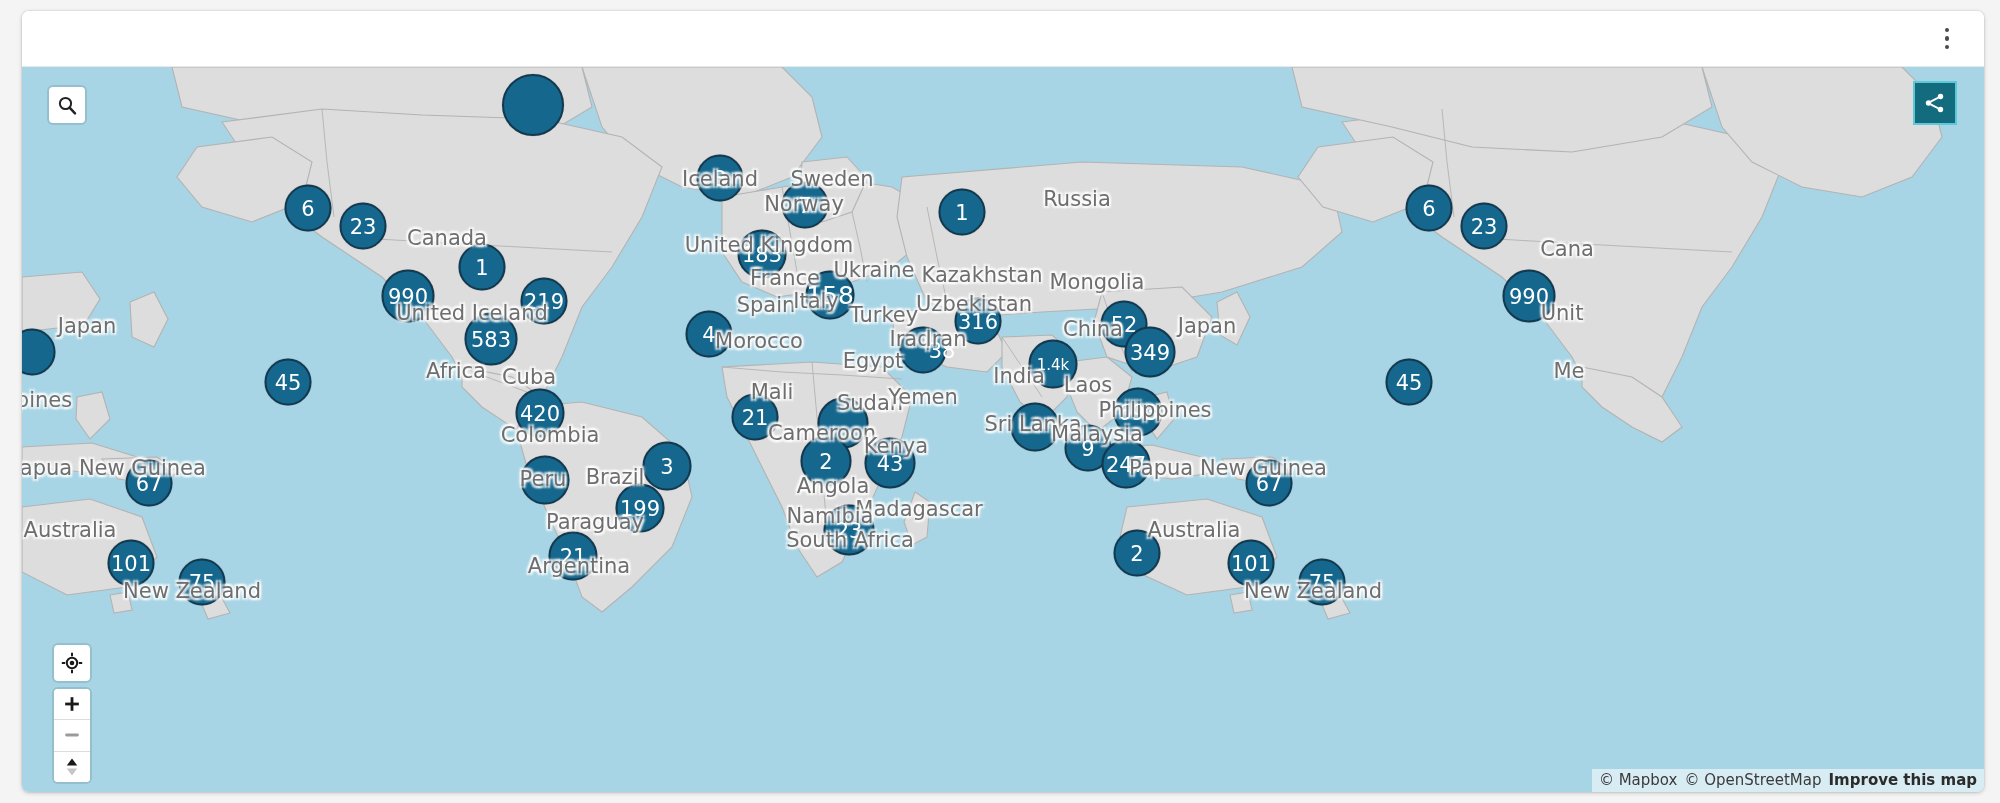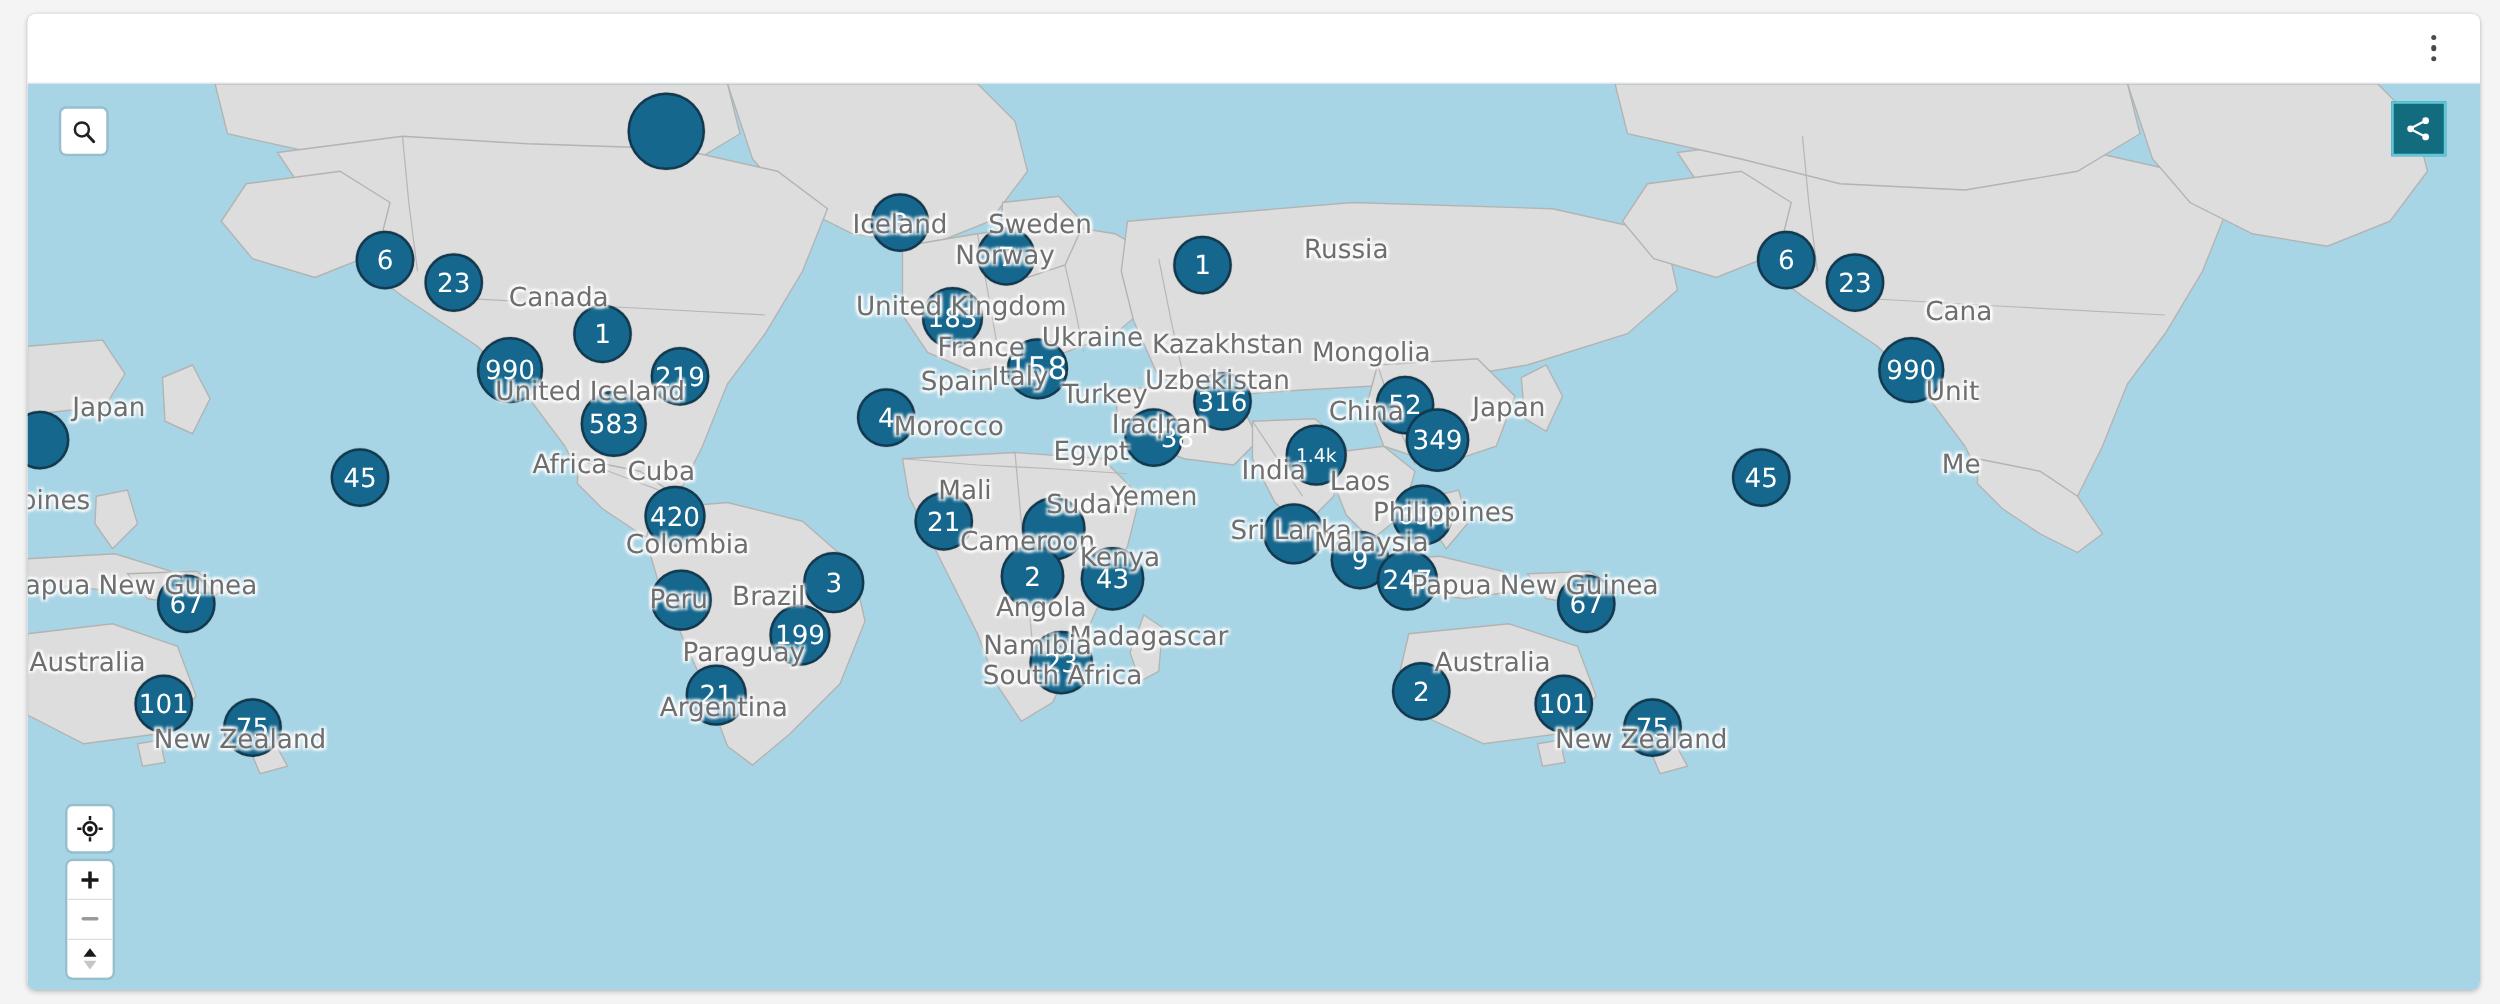--- a/index.html
+++ b/index.html
@@ -495,16 +495,21 @@
           </svg>
         </div>
         <div class="zbtn">
           <svg width="16" height="22" viewBox="0 0 16 22">
             <polygon points="8,2.5 13.2,9.4 2.8,9.4" fill="#1a1a1a"></polygon>
             <polygon points="8,19.5 13.2,12.6 2.8,12.6" fill="#c6c6c6"></polygon>
           </svg>
         </div>
       </div>
 
+      <div class="attrib">
+        <span class="src">© Mapbox</span>
+        <span class="src">© OpenStreetMap</span>
+        <span class="imp">Improve this map</span>
+      </div>
 
     </div>
   </div>
 </div>
 
 </body></html>

